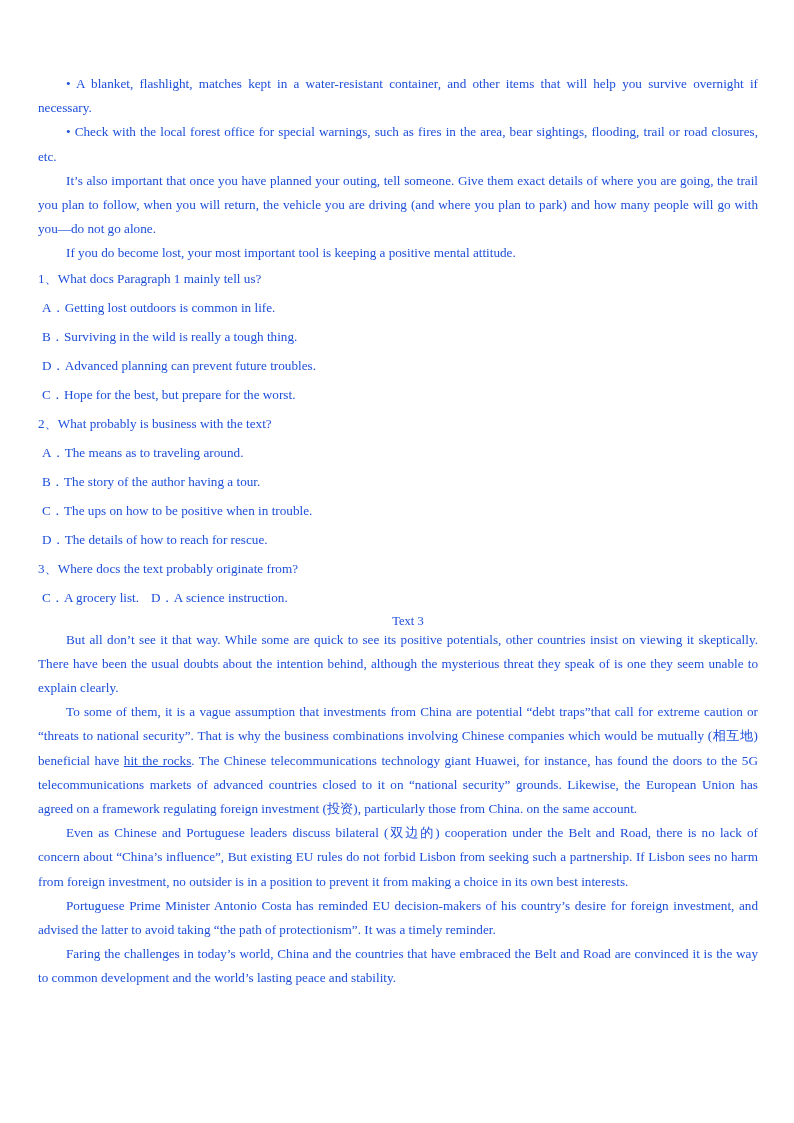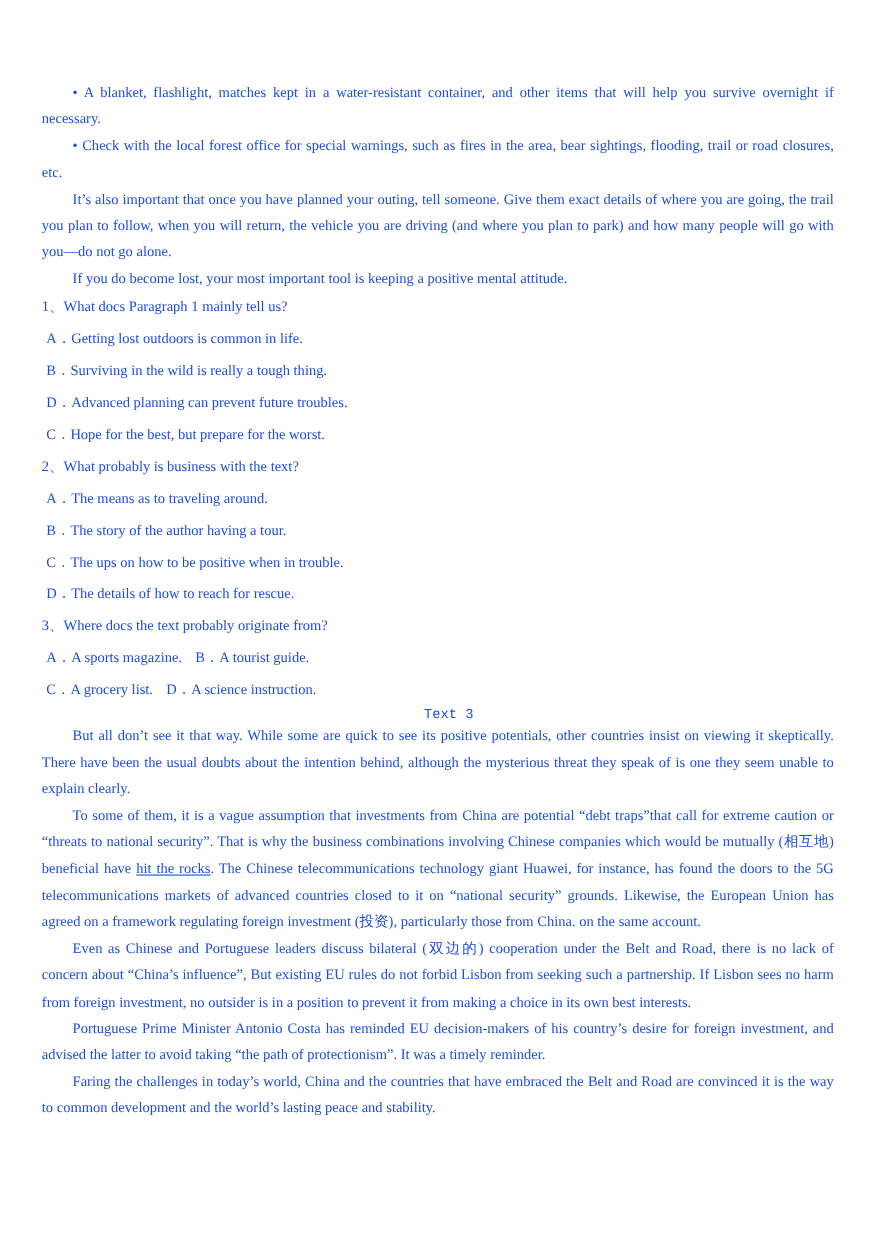--- a/index.html
+++ b/index.html
@@ -7,21 +7,21 @@
   .page {
     position: absolute; left: 38px; top: 72px; width: 720px;
     font-family: "Liberation Serif", serif; font-size: 13.2px; color: #1d4ed8;
   }
   .p { margin: 0; line-height: 24.2px; text-indent: 28px; text-align: justify; }
   .p.wide { text-indent: 45px; }
   .q { margin: 0; line-height: 25px; }
   .opt { margin: 4px; line-height: 25px; }
   .gap { display: inline-block; width: 12px; }
   .title {
-    text-align: center; font-family: Liberation Mono, monospace;
+    text-align: center; font-family: Liberation Serif, serif;
     font-size: 12.5px; line-height: 14px; margin: 2px 0 0 0; padding-left: 20px;
   }
   u { text-decoration: underline; }
 </style>
 </head>
 <body>
 
 <div class="page">
 
   <p class="p">• A blanket, flashlight, matches kept in a water-resistant container, and other items that will help you survive overnight if necessary.</p>
@@ -40,21 +40,20 @@
   <div>
     <p class="q"><span>2、</span><span>What probably is business with the text?</span></p>
     <p class="opt"><span>A．</span><span>The means as to traveling around.</span></p>
     <p class="opt"><span>B．</span><span>The story of the author having a tour.</span></p>
     <p class="opt"><span>C．</span><span>The ups on how to be positive when in trouble.</span></p>
     <p class="opt"><span>D．</span><span>The details of how to reach for rescue.</span></p>
   </div>
 
   <div>
     <p class="q"><span>3、</span><span>Where docs the text probably originate from?</span></p>
-    <p class="opt"><span>A．</span><span>A sports magazine.</span><span class="gap"></span><span>B．</span><span>A tourist guide.</span></p>
     <p class="opt"><span>C．</span><span>A grocery list.</span><span class="gap"></span><span>D．</span><span>A science instruction.</span></p>
   </div>
 
   <div class="title">Text 3</div>
 
   <p class="p">But all don’t see it that way. While some are quick to see its positive potentials, other countries insist on viewing it skeptically. There have been the usual doubts about the intention behind, although the mysterious threat they speak of is one they seem unable to explain clearly.</p>
   <p class="p"><span>To some of them, it is a vague assumption that investments from China are potential “debt traps”that call for extreme caution or “threats to national security”. That is why the business combinations involving Chinese companies which would be mutually (相互地) beneficial have </span><u>hit the rocks</u><span>. The Chinese telecommunications technology giant Huawei, for instance, has found the doors to the 5G telecommunications markets of advanced countries closed to it on “national security” grounds. Likewise, the European Union has agreed on a framework regulating foreign investment (投资), particularly those from China. on the same account.</span></p>
   <p class="p">Even as Chinese and Portuguese leaders discuss bilateral (双边的) cooperation under the Belt and Road, there is no lack of concern about “China’s influence”, But existing EU rules do not forbid Lisbon from seeking such a partnership. If Lisbon sees no harm from foreign investment, no outsider is in a position to prevent it from making a choice in its own best interests.</p>
   <p class="p">Portuguese Prime Minister Antonio Costa has reminded EU decision-makers of his country’s desire for foreign investment, and advised the latter to avoid taking “the path of protectionism”. It was a timely reminder.</p>
   <p class="p">Faring the challenges in today’s world, China and the countries that have embraced the Belt and Road are convinced it is the way to common development and the world’s lasting peace and stability.</p>

